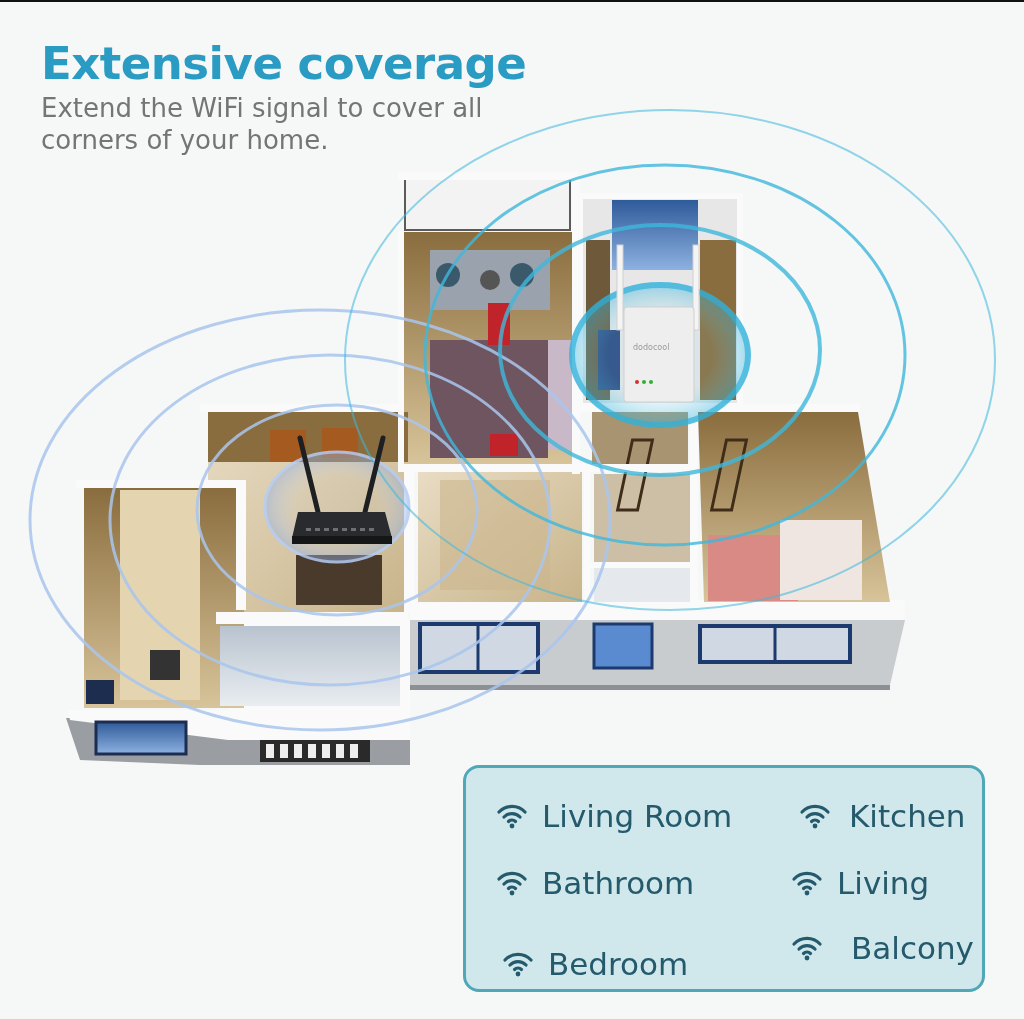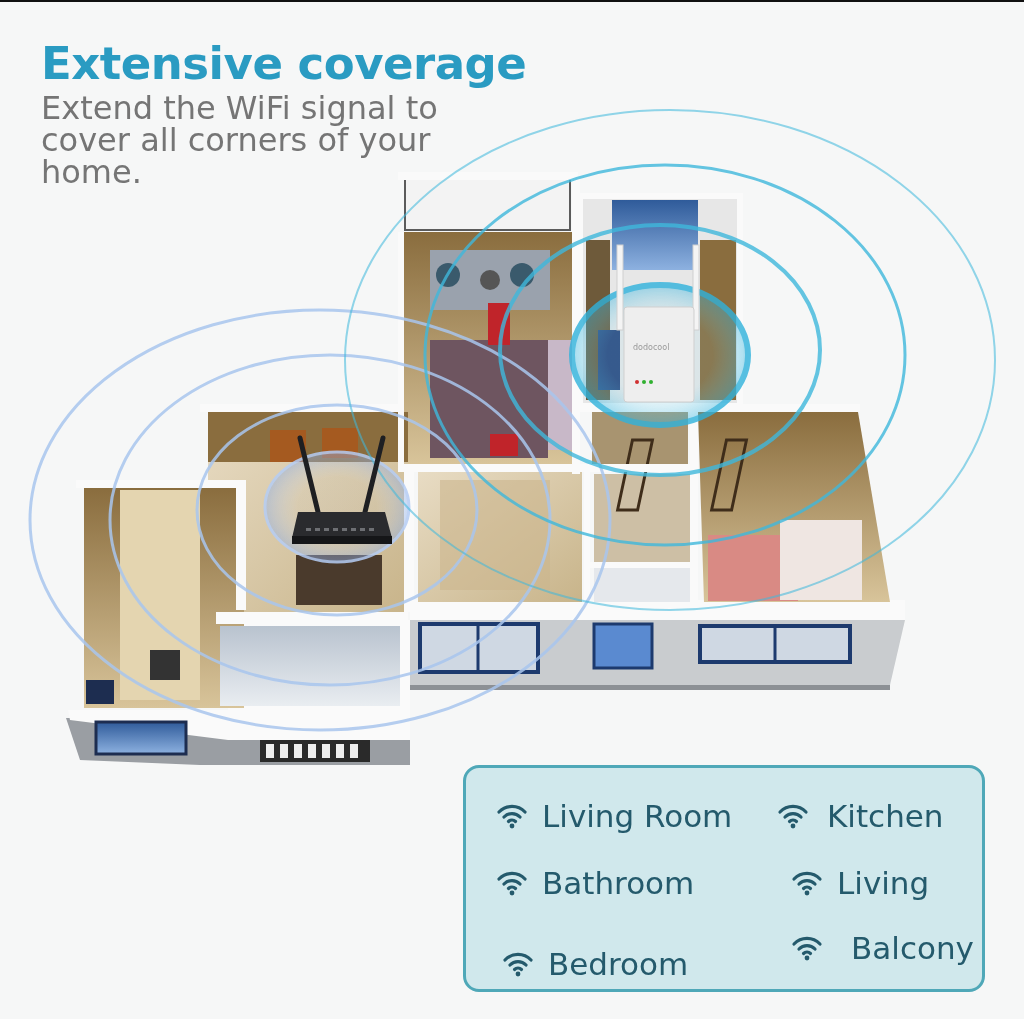--- a/index.html
+++ b/index.html
@@ -9,21 +9,21 @@
     font-family: "Liberation Sans", "DejaVu Sans", sans-serif;
   }
   .top-rule { position: absolute; left: 0; top: 0; width: 1024px; height: 2px; background: #111; }
   .headline {
     position: absolute; left: 40px; top: 36px; margin: 1px;
     font-size: 45px; font-weight: bold; color: #2a9bc2; letter-spacing: -0.5px;
     font-family: "DejaVu Sans", sans-serif;
   }
   .subhead {
     position: absolute; left: 41px; top: 92px; width: 470px; margin: 0;
-    font-size: 32px; line-height: 32px; color: #757575;
+    font-size: 26px; line-height: 32px; color: #757575;
     font-family: "DejaVu Sans", sans-serif; font-weight: normal;
   }
   .scene { position: absolute; left: 0; top: 0; width: 1024px; height: 1019px; }
   .legend {
     position: absolute; left: 463px; top: 765px; width: 522px; height: 227px;
     box-sizing: border-box; border: 3px solid #4fa8b8; border-radius: 16px;
     background: #d0e8ec;
   }
   .legend-item {
     position: absolute; display: flex; align-items: center; gap: 14px;
@@ -198,21 +198,21 @@
 <div class="legend">
   <div class="legend-item" style="left:30px;top:30px;">
     <svg viewBox="0 0 32 26">
         <path d="M3 9 A18 18 0 0 1 29 9" fill="none" stroke="#245a6c" stroke-width="3.2" stroke-linecap="round"></path>
         <path d="M8 14 A11 11 0 0 1 24 14" fill="none" stroke="#245a6c" stroke-width="3.2" stroke-linecap="round"></path>
         <path d="M12.5 18.5 A5 5 0 0 1 19.5 18.5" fill="none" stroke="#245a6c" stroke-width="3.2" stroke-linecap="round"></path>
         <circle cx="16" cy="23" r="2.4" fill="#245a6c"></circle>
       </svg>
     <span>Living Room</span>
   </div>
-  <div class="legend-item" style="left:311px;top:30px;gap:18px;">
+  <div class="legend-item" style="left:333px;top:30px;gap:18px;">
     <svg viewBox="0 0 32 26">
         <path d="M3 9 A18 18 0 0 1 29 9" fill="none" stroke="#245a6c" stroke-width="3.2" stroke-linecap="round"></path>
         <path d="M8 14 A11 11 0 0 1 24 14" fill="none" stroke="#245a6c" stroke-width="3.2" stroke-linecap="round"></path>
         <path d="M12.5 18.5 A5 5 0 0 1 19.5 18.5" fill="none" stroke="#245a6c" stroke-width="3.2" stroke-linecap="round"></path>
         <circle cx="16" cy="23" r="2.4" fill="#245a6c"></circle>
       </svg>
     <span>Kitchen</span>
   </div>
   <div class="legend-item" style="left:30px;top:97px;text-align:center;">
     <svg viewBox="0 0 32 26">

